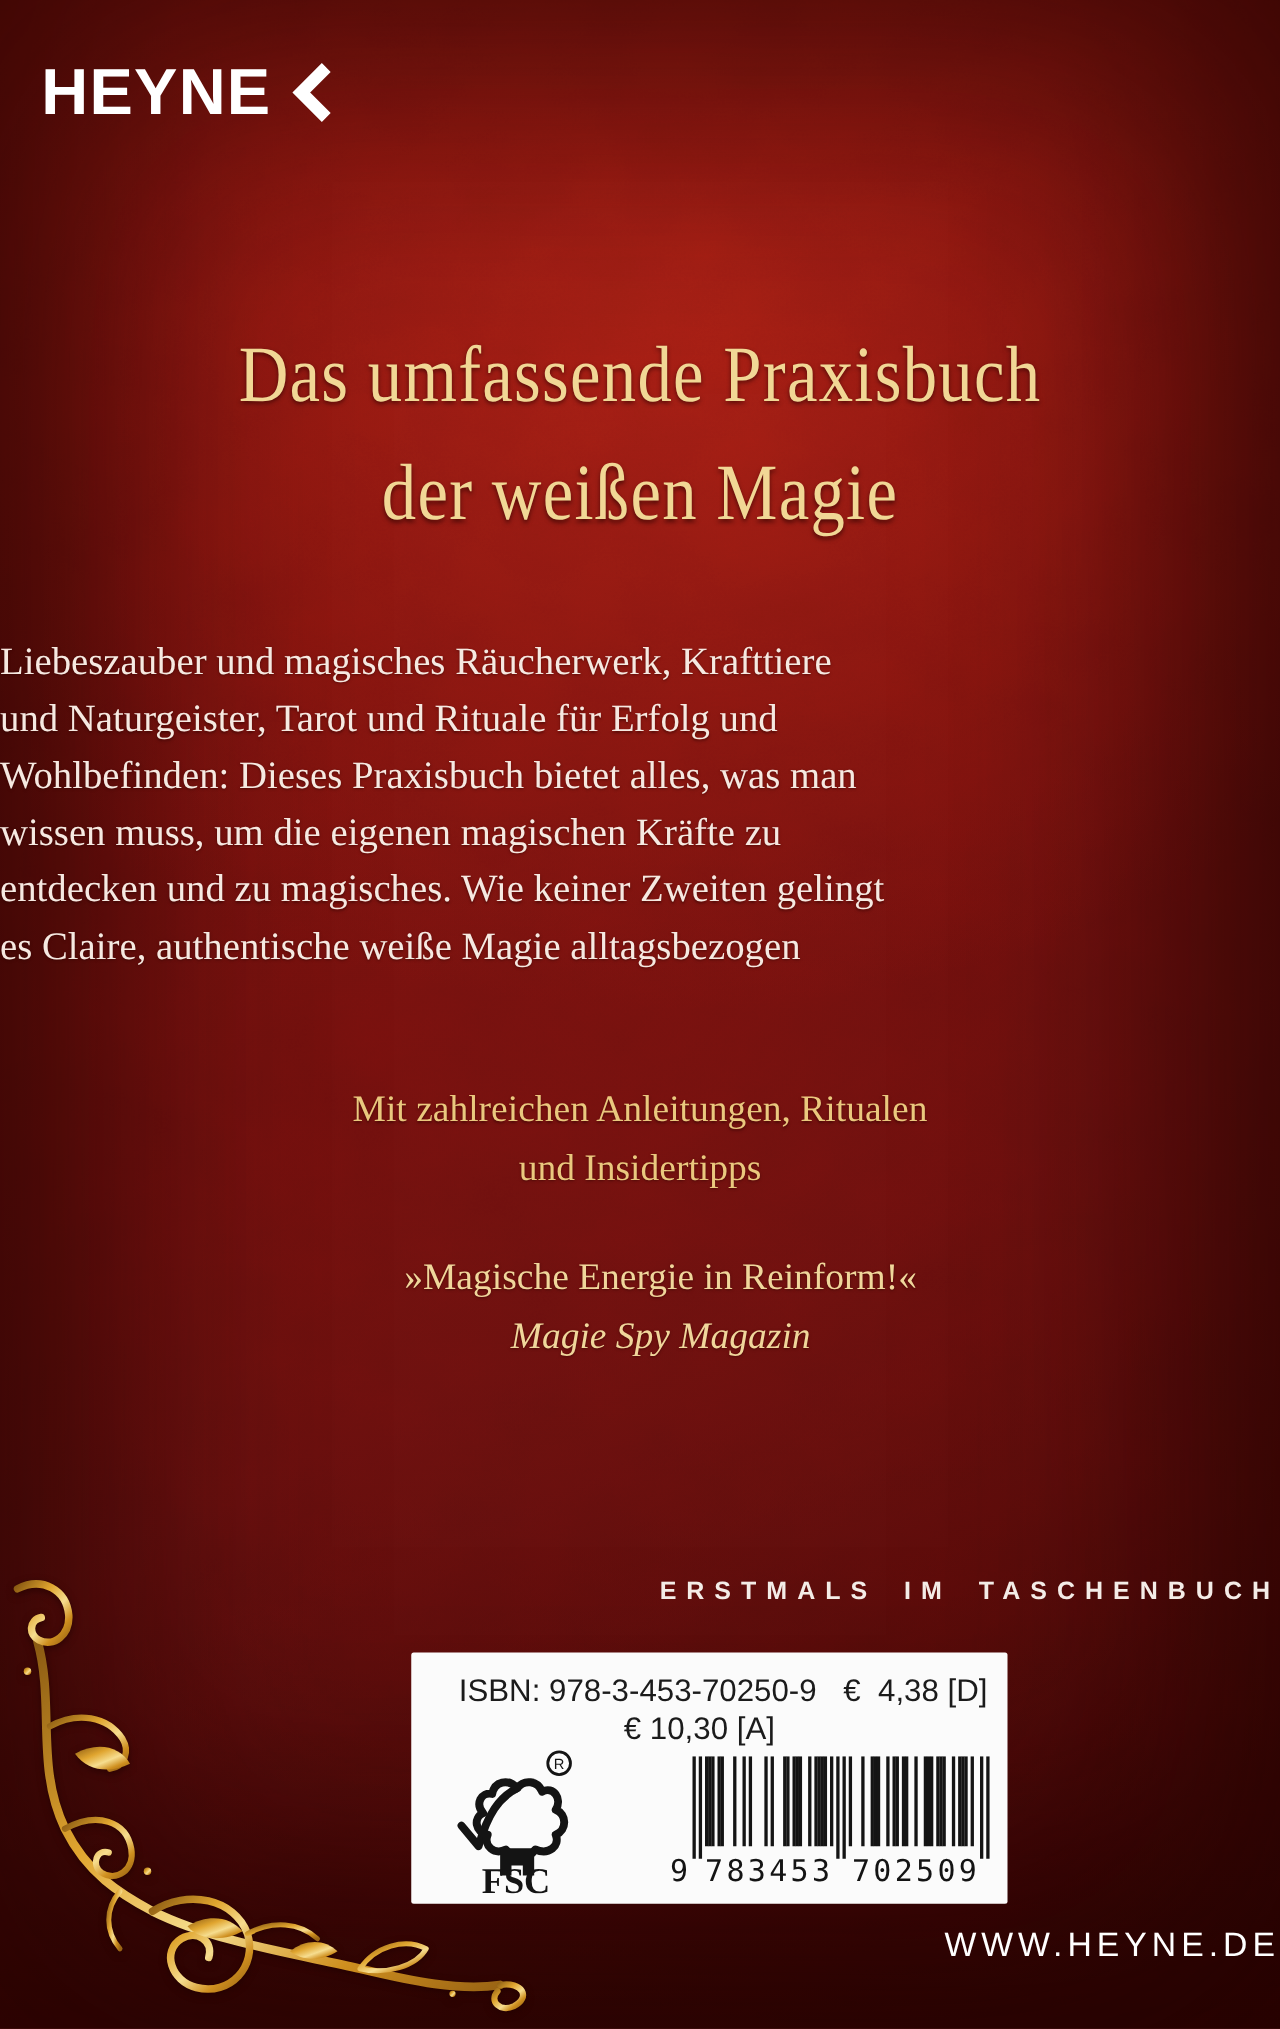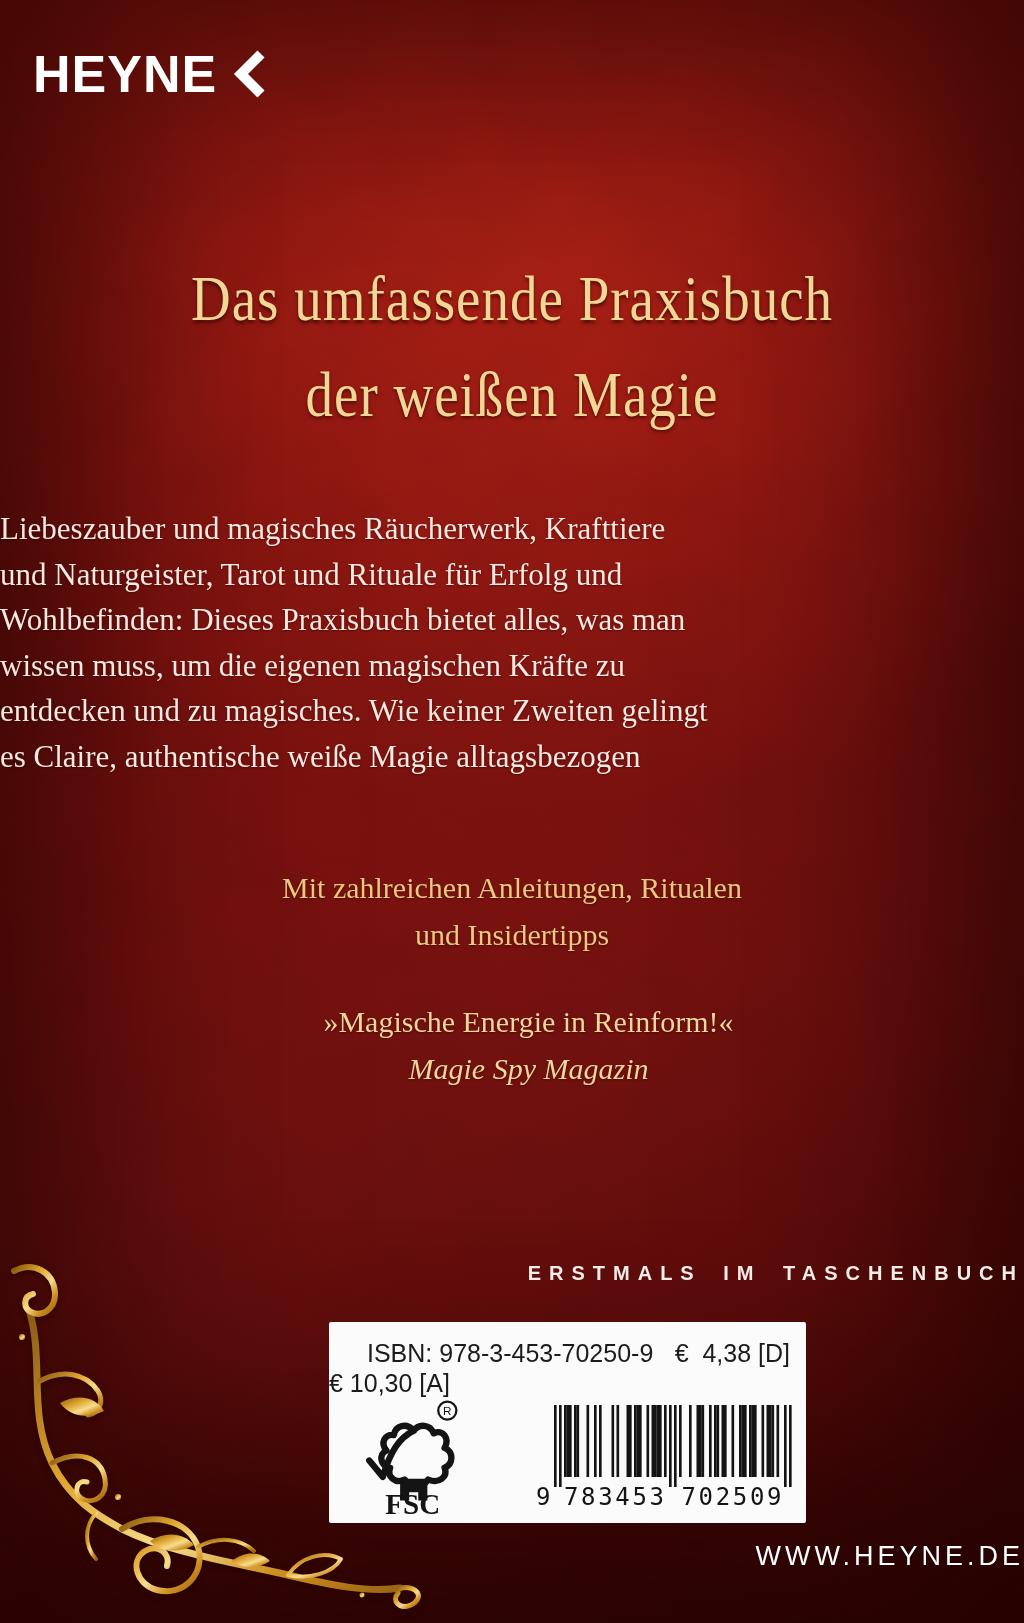--- a/index.html
+++ b/index.html
@@ -54,21 +54,21 @@
   .banner { position:absolute; left:0; right:0; top:1262px; text-align:right;
             font-family:"Liberation Sans","DejaVu Sans",sans-serif;
             color:#f4ece7; font-size:20px; letter-spacing:8px; word-spacing:8px;font-weight:bold; }
 
   
   .isbn-box { position:absolute; left:293px; top:1322px; width:477px; height:201px;
               background:#fbfbfb; border-radius:2px; color:#1b1b1b;
               font-family:"Liberation Sans","DejaVu Sans",sans-serif;margin-left:36px; }
   .isbn-row { display:flex; justify-content:space-between; align-items:flex-start;
               padding:16px 16px 0 38px; font-size:25px; line-height:30px; white-space:pre; }
-  .isbn-row2 { text-align:left; padding:0 16px 0 0; font-size:25px; line-height:30px; white-space:pre; }
+  .isbn-row2 { text-align:center; padding:0 16px 0 0; font-size:25px; line-height:30px; white-space:pre; }
   .fsc { position:absolute; left:32px; bottom:8px; }
   .barcode { position:absolute; right:12px; bottom:12px; }
 
   
   .website { position:absolute; left:0; right:0; top:1541px; text-align:right;
              font-family:"Liberation Sans","DejaVu Sans",sans-serif;
              color:#ffffff; font-size:27px; letter-spacing:4px; }
 
   
   .flourish { position:absolute; left:0; bottom:0; width:432px; height:372px;

